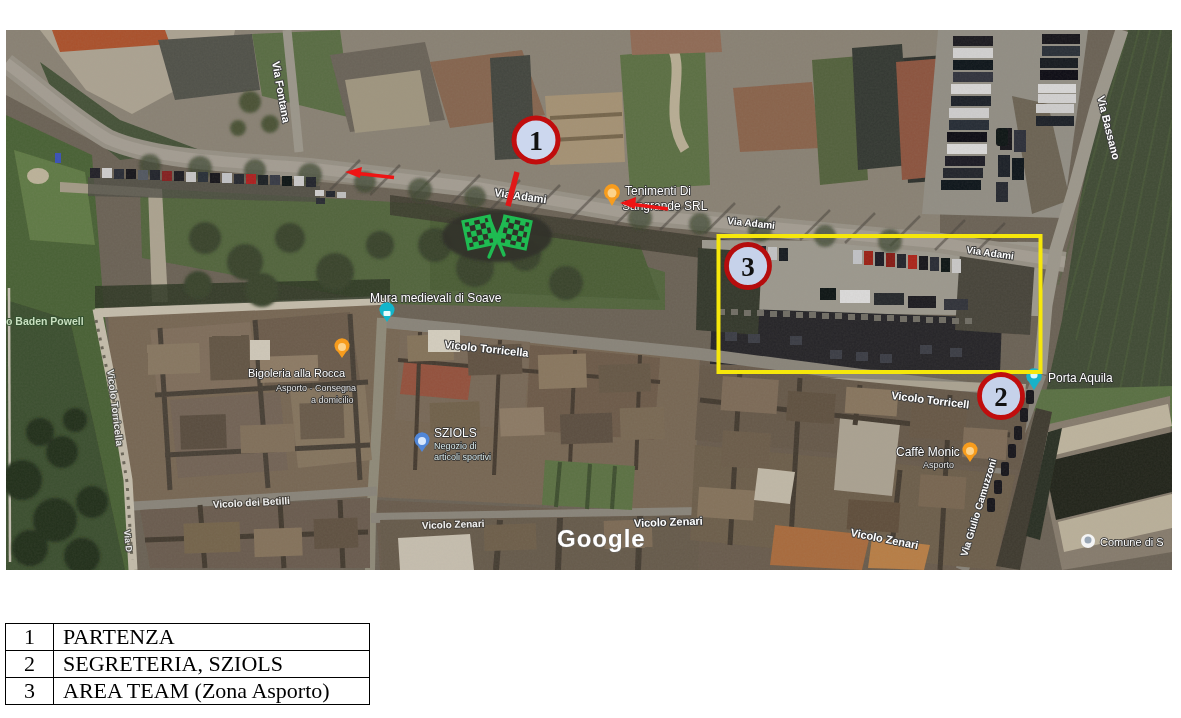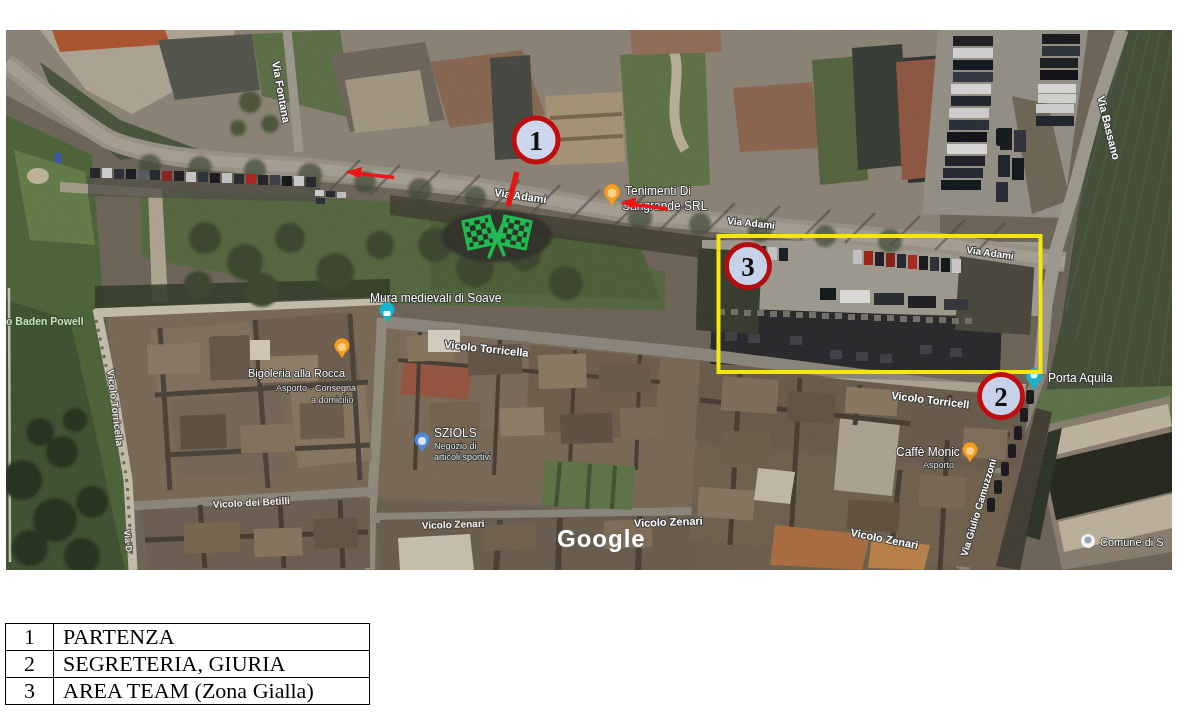--- a/index.html
+++ b/index.html
@@ -611,21 +611,21 @@
 </svg>
 
 <table id="legend">
 <tbody>
         <tr>
           <td class="n">1</td>
           <td class="t">PARTENZA</td>
         </tr>
 <tr>
           <td class="n">2</td>
-          <td class="t">SEGRETERIA, GIURIA</td>
+          <td class="t">SEGRETERIA, SZIOLS</td>
         </tr>
 <tr>
           <td class="n">3</td>
-          <td class="t">AREA TEAM (Zona Gialla)</td>
+          <td class="t">AREA TEAM (Zona Asporto)</td>
         </tr>
 </tbody>
     </table>
 </div>
 
 </body></html>

